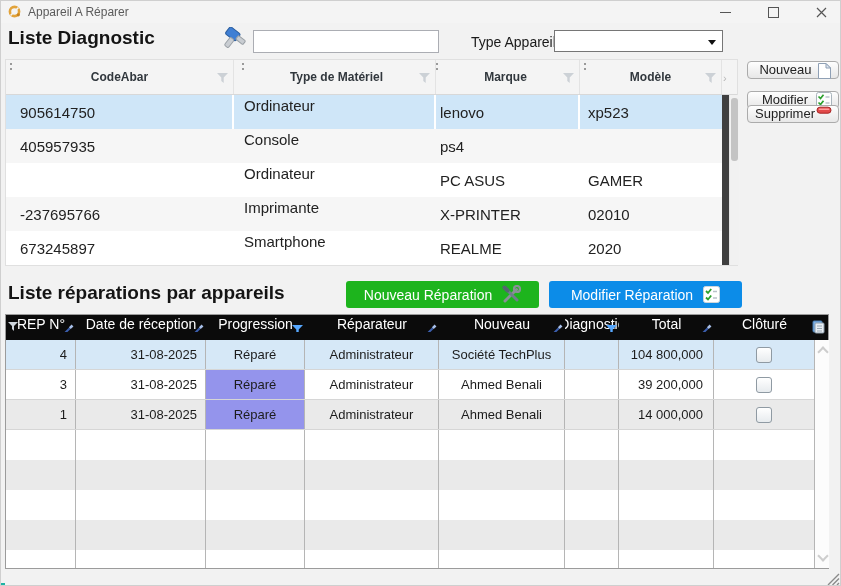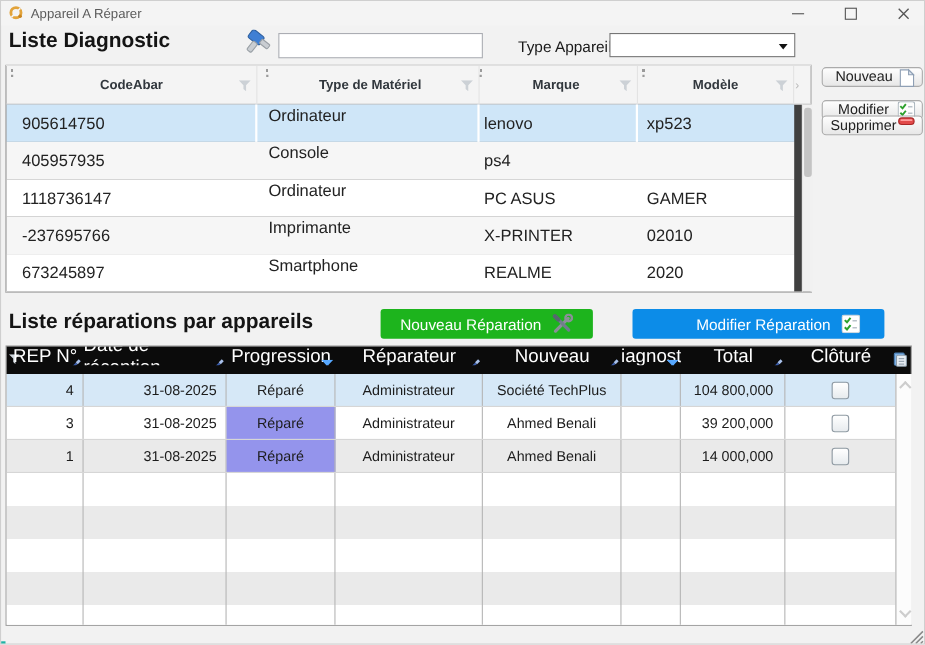--- a/index.html
+++ b/index.html
@@ -46,25 +46,25 @@
   .g1thumb{position:absolute;left:1px;top:3px;width:7px;height:63px;background:#c4c4c4;border-radius:3px;}
   
   .sbtn{position:absolute;left:746px;width:92px;height:18px;border:1px solid #ababab;border-radius:4px;
       background:linear-gradient(#fefefe,#e7e7e7);display:flex;align-items:flex-start;padding:0 6px;box-sizing:border-box;cursor:default;}
   .sbtn .lbl{flex:1;text-align:center;font-size:13px;color:#222;}
   
   .h2{position:absolute;left:7px;top:281px;font-size:19px;font-weight:700;color:#141414;}
   .bigbtn{position:absolute;top:280px;width:193px;height:27px;border:none;border-radius:3px;display:flex;
       align-items:center;justify-content:center;gap:10px;color:#fff;font-size:14px;cursor:default;font-family:"Liberation Sans",sans-serif;}
   .btn-green{left:345px;}
-  .btn-blue{left:574px;padding-left:36px;}
+  .btn-blue{left:548px;}
   
   .g2{position:absolute;left:4px;top:313px;width:824px;height:255px;background:#fff;border:1px solid #9b9b9b;box-sizing:border-box;}
   .g2head{position:absolute;left:0;top:0;width:100%;height:25px;}
-  .g2hc{position:absolute;top:0;height:17px;color:#fff;font-size:17px;display:flex;align-items:center;
+  .g2hc{position:absolute;top:0;height:17px;color:#fff;font-size:14px;display:flex;align-items:center;
       justify-content:center;overflow:hidden;box-sizing:border-box;}
   .g2hc .hic{position:absolute;right:2px;top:7px;}
   .corner-funnel{position:absolute;left:2px;top:7px;}
   .colchooser{position:absolute;left:806px;top:5px;}
   .k0{left:0;width:70px}.k1{left:70px;width:130px}.k2{left:200px;width:99px}.k3{left:299px;width:134px}
   .k4{left:433px;width:126px}.k5{left:559px;width:54px}.k6{left:613px;width:95px}.k7{left:708px;width:101px}
   .g2body{position:absolute;left:0;top:25px;width:809px;height:228px;overflow:hidden;}
   .g2row{position:relative;height:30px;}
   .g2row.dr{border-bottom:1px solid #d6d6d6;box-sizing:border-box;}
   .g2cell{position:absolute;top:0;bottom:0;font-size:13px;color:#1c1c1c;box-sizing:border-box;
@@ -157,21 +157,20 @@
           <div class="g1cell cc2">lenovo</div>
           <div class="g1cell cc3">xp523</div>
         </div>
         <div class="g1row alt">
           <div class="g1cell cc0">405957935</div>
           <div class="g1cell cc1">Console</div>
           <div class="g1cell cc2">ps4</div>
           <div class="g1cell cc3"></div>
         </div>
         <div class="g1row">
-          <div class="g1cell cc0">1118736147</div>
           <div class="g1cell cc1">Ordinateur</div>
           <div class="g1cell cc2">PC ASUS</div>
           <div class="g1cell cc3">GAMER</div>
         </div>
         <div class="g1row alt">
           <div class="g1cell cc0">-237695766</div>
           <div class="g1cell cc1">Imprimante</div>
           <div class="g1cell cc2">X-PRINTER</div>
           <div class="g1cell cc3">02010</div>
         </div>

